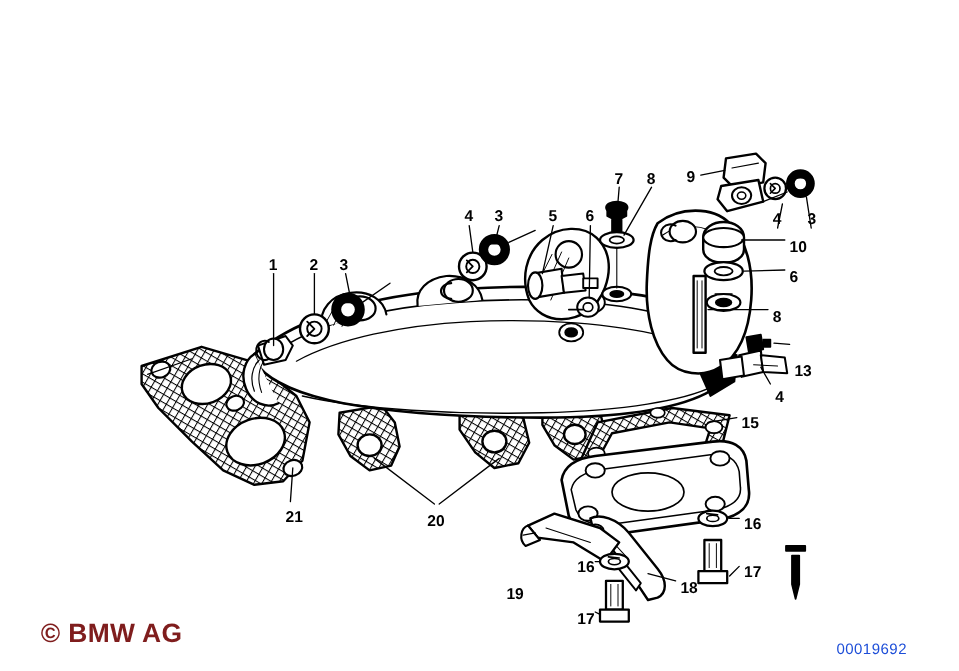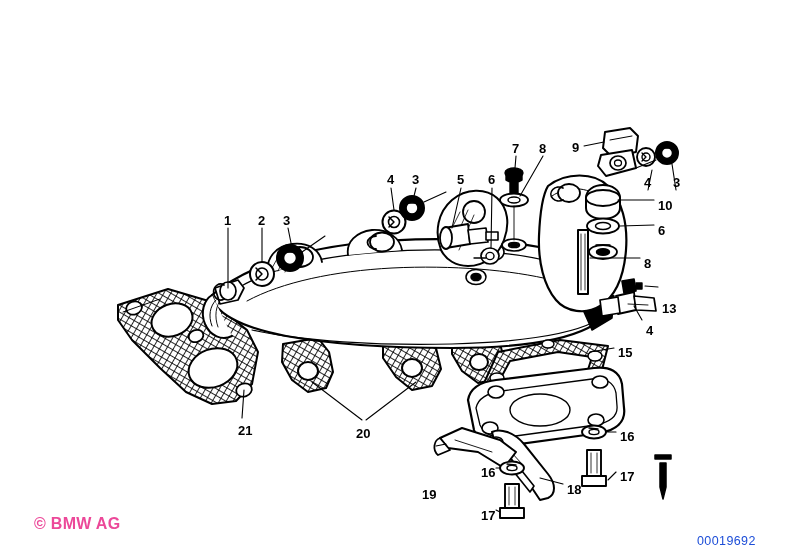--- a/index.html
+++ b/index.html
@@ -3,22 +3,22 @@
 <meta charset="utf-8">
 <title>BMW Parts Diagram</title>
 <style>
   html,body{margin:0;padding:0;background:#ffffff;}
   body{width:799px;height:559px;overflow:hidden;
        font-family:"Liberation Sans","DejaVu Sans",sans-serif;}
   #stage{position:relative;width:799px;height:559px;background:#fff;}
   #art{position:absolute;left:0;top:0;width:799px;height:559px;}
   .callout{position:absolute;font-size:13px;font-weight:700;color:#000;
            line-height:1;white-space:nowrap;}
-  #copyright{position:absolute;left:34px;top:515px;font-size:16px;
-             font-weight:700;color:#ec4899;letter-spacing:.3px;white-space:nowrap;}
+  #copyright{position:absolute;left:34px;top:515px;font-size:22px;
+             font-weight:700;color:#7f1d1d;letter-spacing:.3px;white-space:nowrap;}
   #partno{position:absolute;left:697px;top:534px;font-size:12.5px;
           color:#1d4ed8;letter-spacing:.4px;white-space:nowrap;}
 </style>
 </head>
 <body>
 
 <div id="stage">
 
   <svg id="art" viewBox="0 0 799 559">
     <defs>

